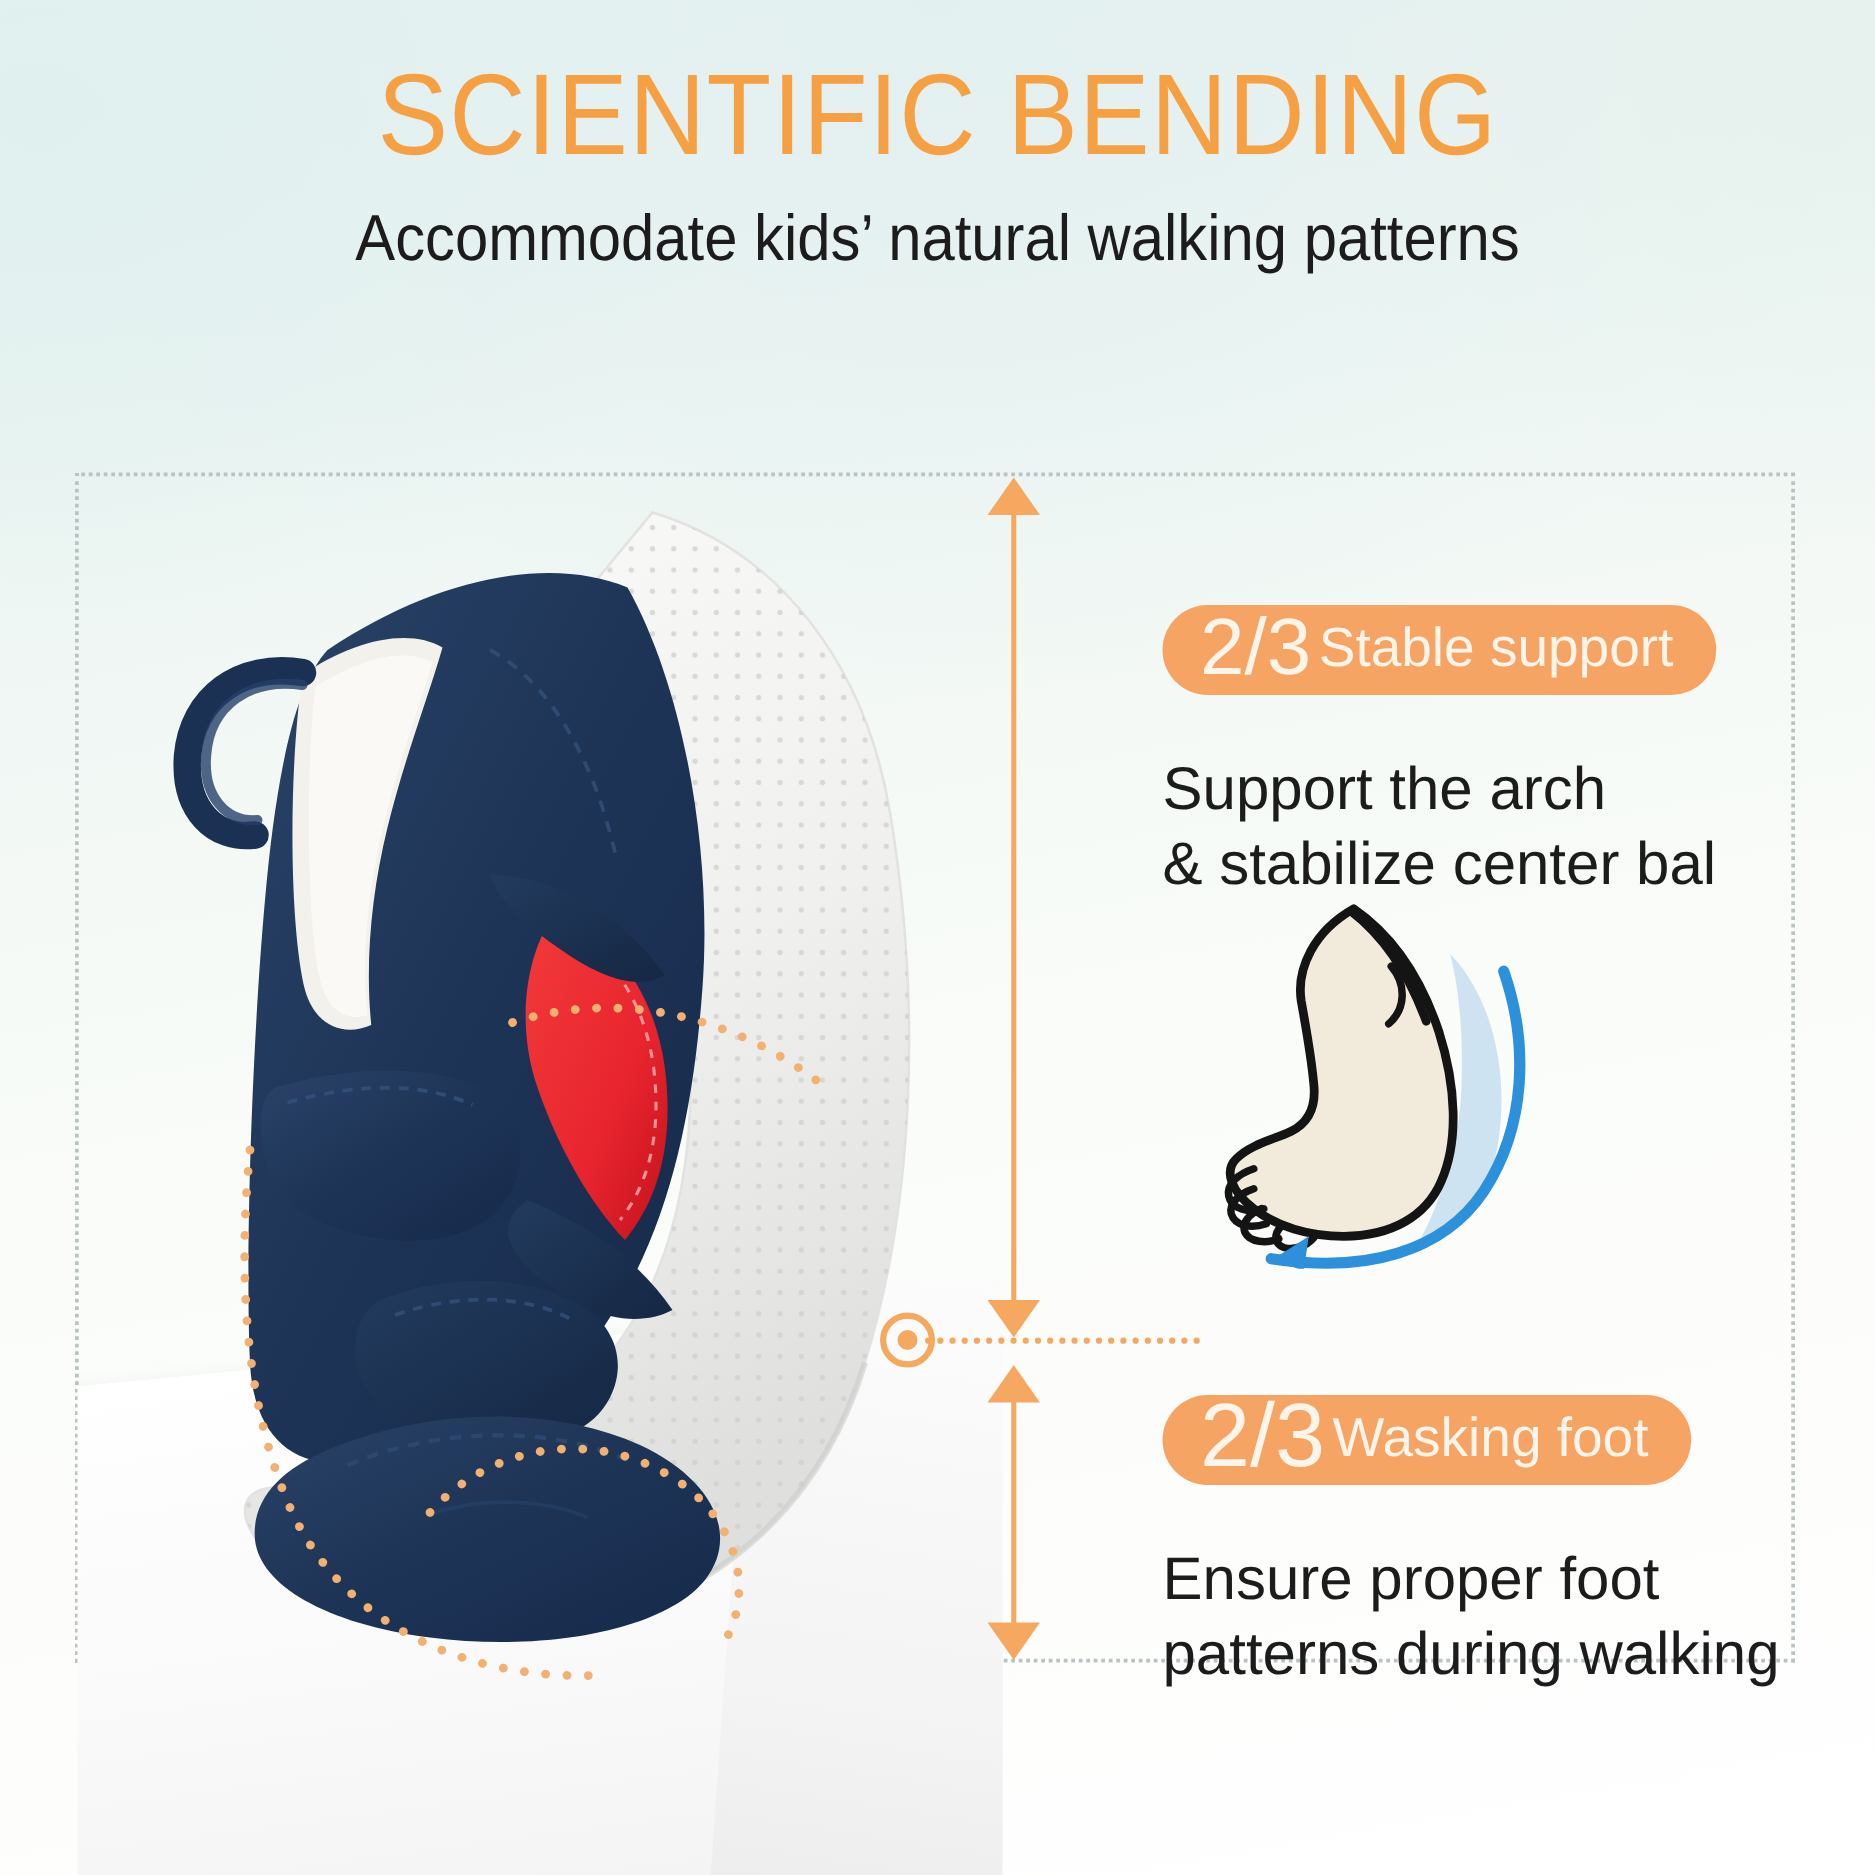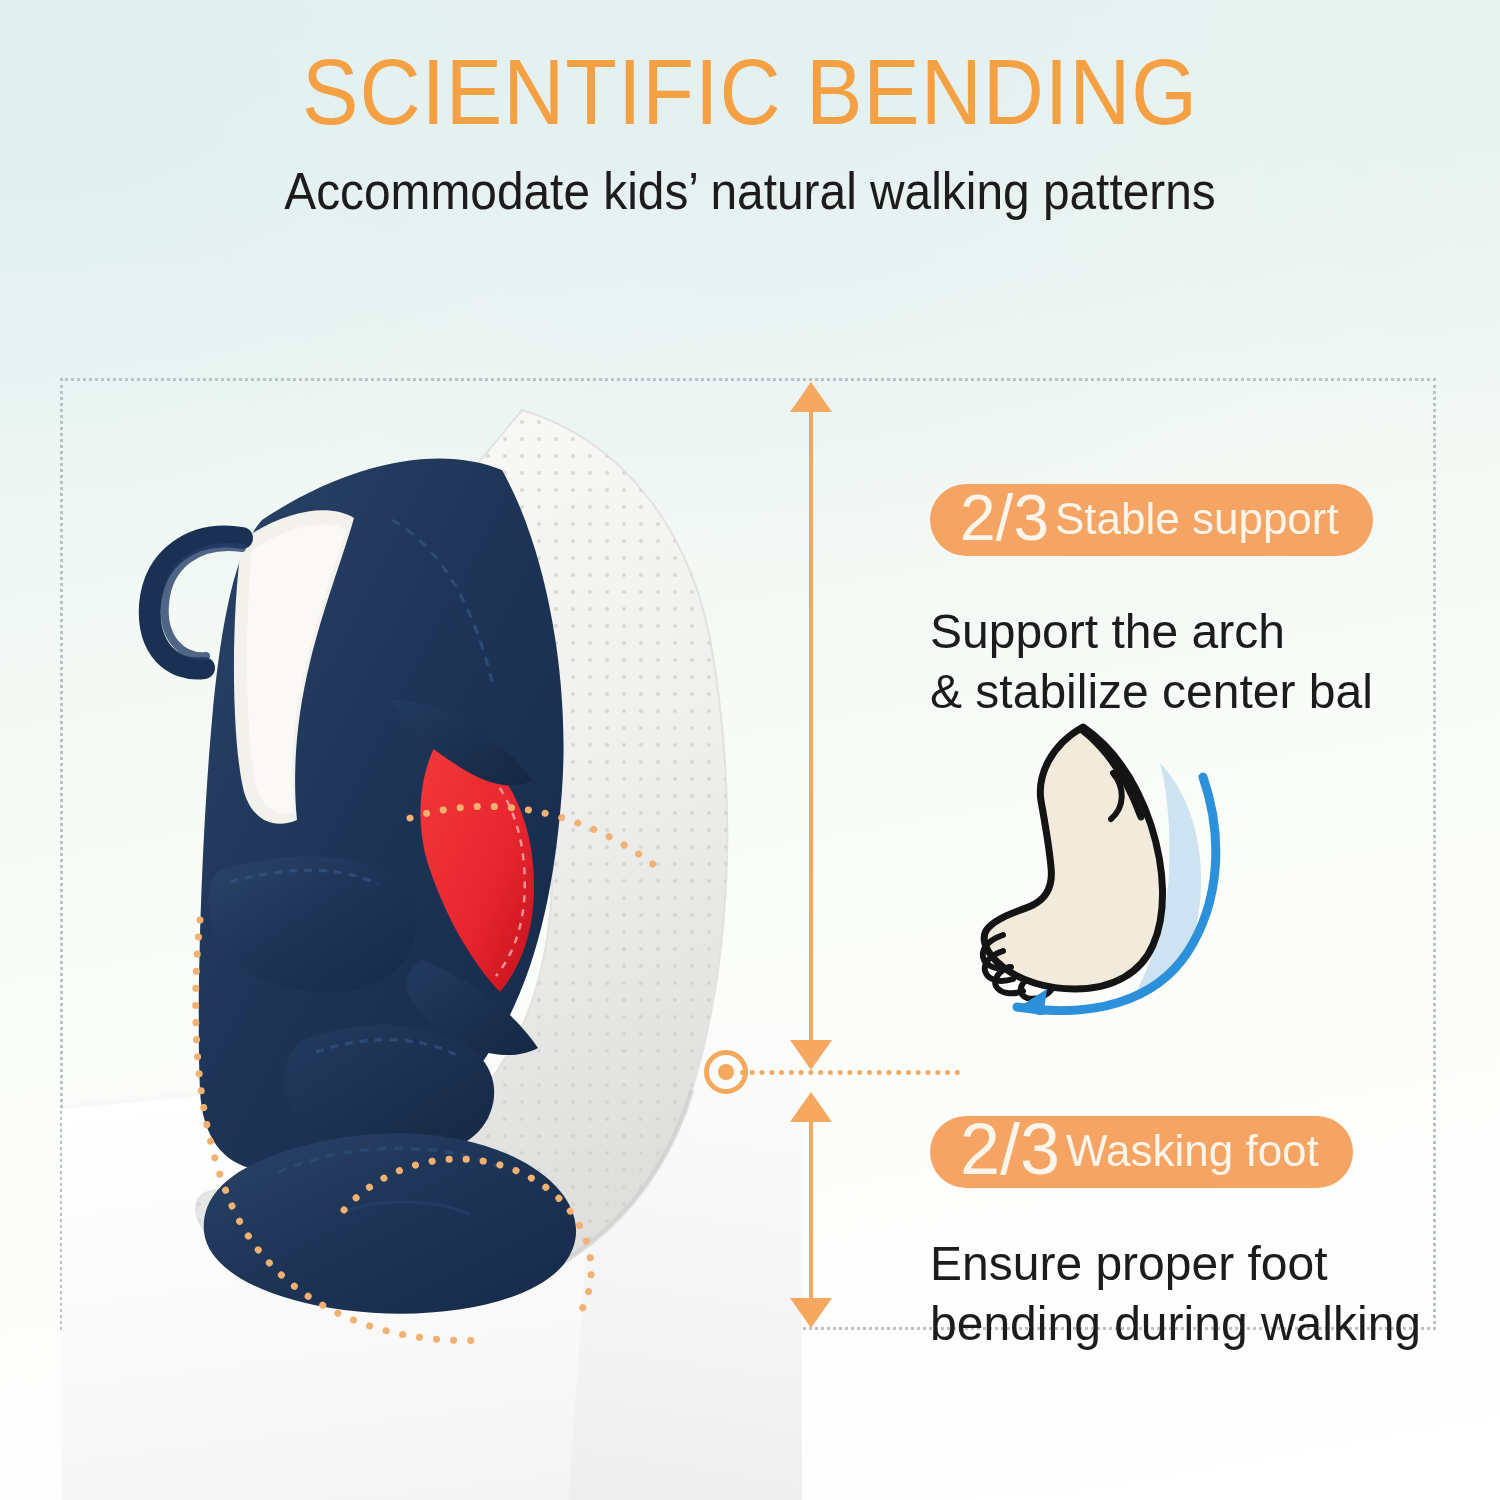--- a/index.html
+++ b/index.html
@@ -266,16 +266,16 @@
       <path d="M248,72 C268,130 266,196 232,248 C200,296 138,314 62,302" fill="none" stroke="#2C90DB" stroke-width="9" stroke-linecap="round"></path>
       <path d="M64,302 L92,284 L88,312 Z" fill="#2C90DB"></path>
     </svg>
   </div>
 
   <div class="panel" style="left:930px;top:1100px;width:540px;">
     <div class="pill">
       <span class="big" style="font-size:72px;top:8px;">2/3</span><span>Wasking foot</span>
     </div>
     <div class="desc">Ensure proper foot
-bending during walking</div>
+patterns during walking</div>
   </div>
 
 </div>
 
 </body></html>

